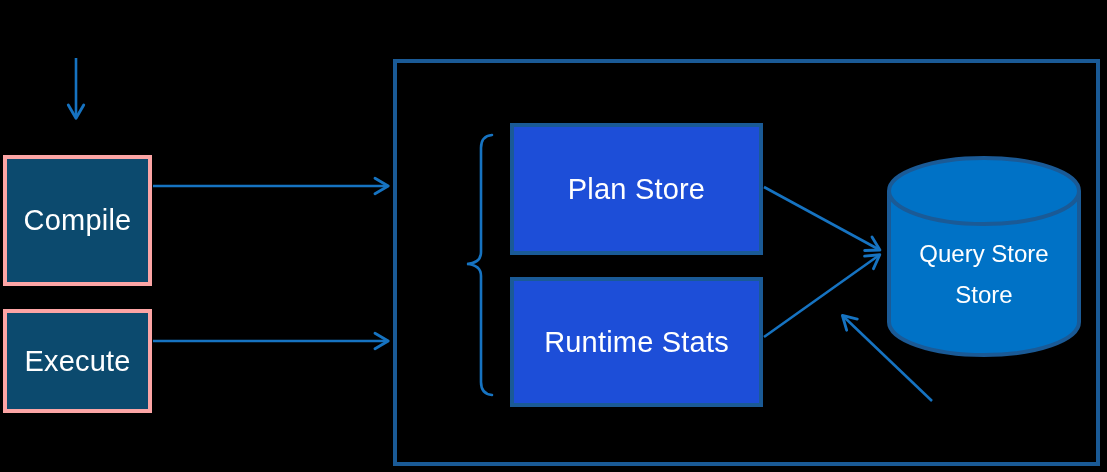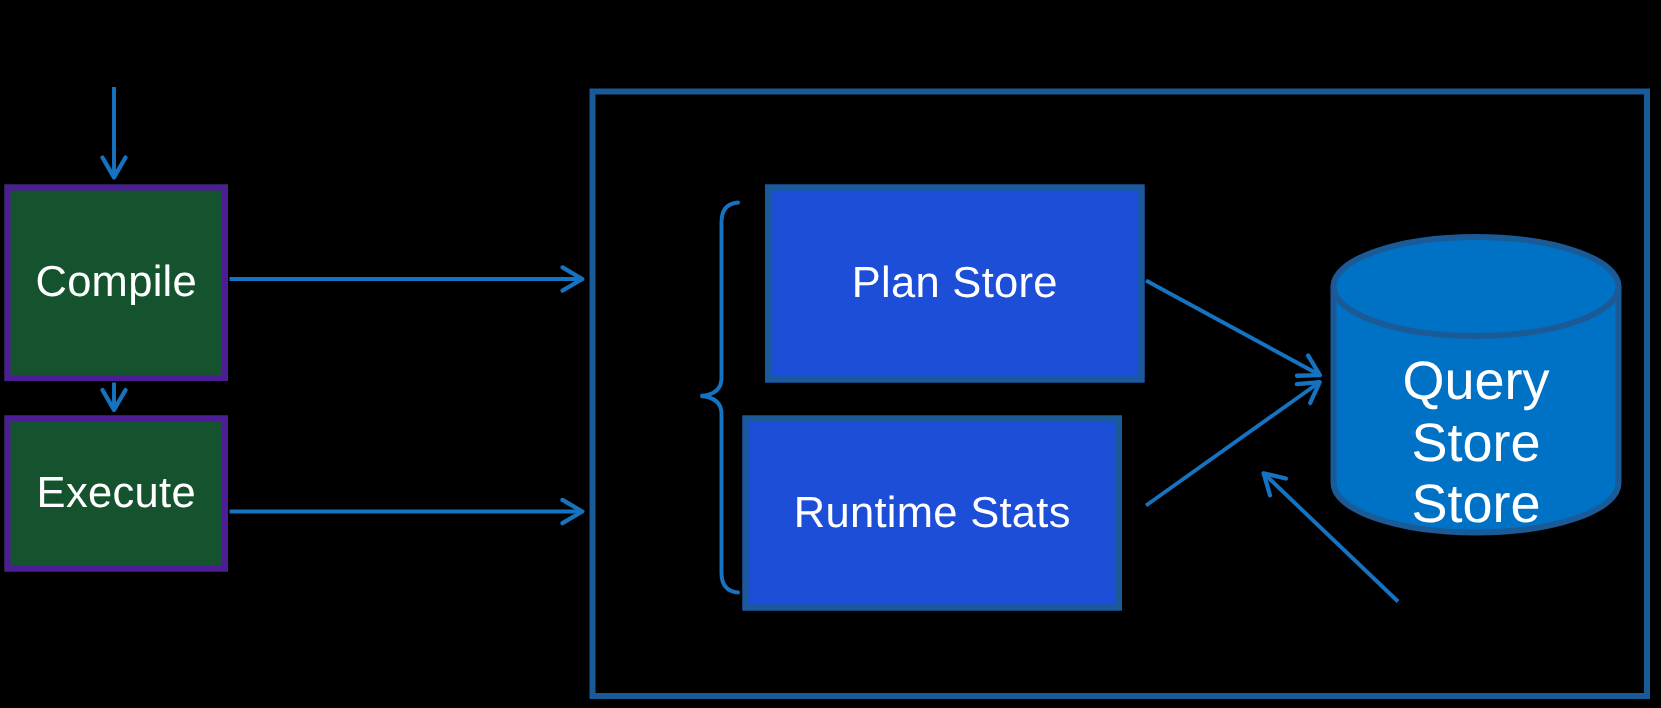--- a/index.html
+++ b/index.html
@@ -26,49 +26,50 @@
     box-sizing: border-box;
     display: flex;
     align-items: center;
     justify-content: center;
     color: #ffffff;
     font-size: 29px;
     font-weight: 400;
     letter-spacing: 0.2px;
   }
   .blue-box {
-    background: #14532d;
-    border: 4px solid #4c1d95;
+    background: #0c4a6e;
+    border: 4px solid #fca5a5;
+    margin-top: 32px;
   }
   .orange-box {
     background: #1d4ed8;
     border: 4px solid #1A5A96;
   }
   .compile  { left: 3px;   top: 123px; width: 149px; height: 131px; }
   .execute  { left: 3px;   top: 277px; width: 149px; height: 104px; }
   .plan     { left: 510px; top: 123px; width: 253px; height: 132px; }
-  .runtime  { left: 495px; top: 277px; width: 253px; height: 130px; }
+  .runtime  { left: 510px; top: 277px; width: 253px; height: 130px; }
   .container-rect {
     position: absolute;
     box-sizing: border-box;
     left: 393px;
     top: 59px;
     width: 707px;
     height: 407px;
     border: 4px solid #1A5A96;
     background: transparent;
   }
   .schema-label {
     position: absolute;
     left: 888px;
     top: 233px;
     width: 192px;
     text-align: center;
     color: #ffffff;
-    font-size: 36px;
+    font-size: 24px;
     line-height: 41px;
     font-weight: 400;
   }
 </style>
 </head>
 <body>
 
 <div class="canvas">
 
   <div class="container-rect"></div>

